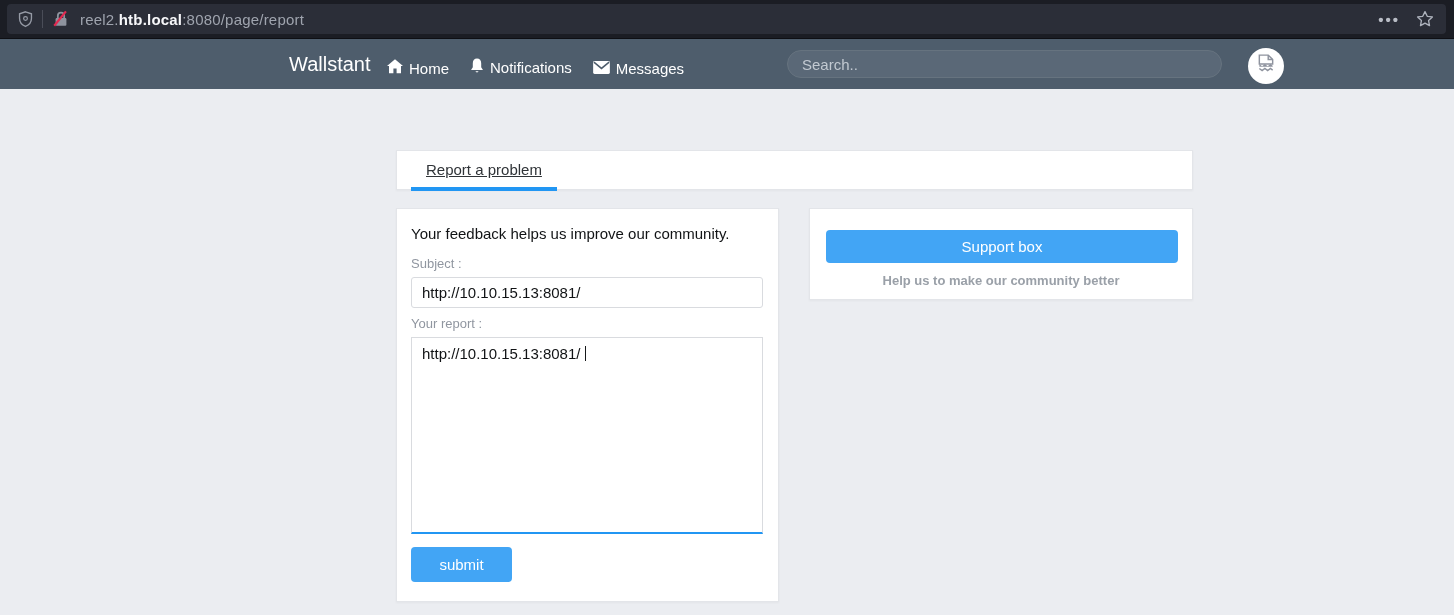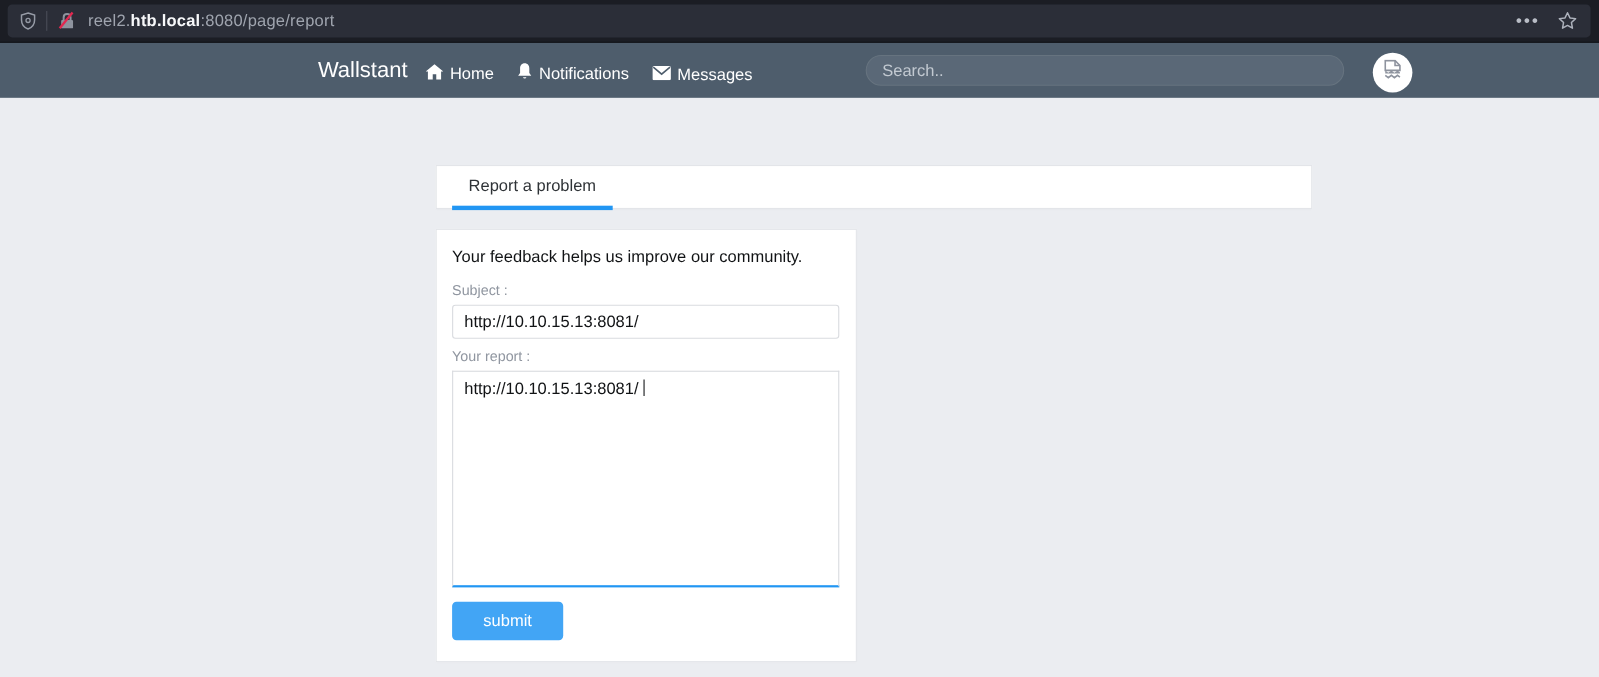--- a/index.html
+++ b/index.html
@@ -38,21 +38,21 @@
     background:#ffffff; border-radius:50%; display:flex; align-items:center;
     justify-content:center; }
 
   
   .main { position:relative; width:1454px; height:525px; background:#ebedf1; }
   .card { position:absolute; background:#ffffff; border:1px solid #e3e5e9;
     box-shadow:0 1px 2px rgba(0,0,0,0.04); }
   .tab-card { left:396px; top:61px; width:797px; height:40px; }
   .tab-item { display:inline-block; margin-left:14px; padding:0 15px; height:40px;
     line-height:38px; font-size:15px; color:#2f3337;
-    border-bottom:4px solid #2196f3; cursor:pointer; }
+    border-bottom:4px solid #2196f3; cursor:pointer;text-decoration:underline; }
 
   .report-card { left:396px; top:119px; width:383px; height:394px; padding:14px; }
   .intro { font-size:15px; color:#111315; margin:2px 0 14px 0; }
   .field-label { font-size:13px; font-weight:normal; color:#9096a0; margin:8px 0 6px 0; }
   .subject-input { width:352px; height:31px; border:1px solid #d9dbdf; border-radius:3px;
     font-size:15px; color:#111315; padding:0 10px; outline:none;
     font-family:"Liberation Sans", sans-serif; background:#fff; }
   .report-textarea { width:352px; height:197px; border:1px solid #d9dbdf;
     border-bottom:2px solid #2196f3; border-radius:0;
     font-size:15px; color:#111315; padding:6px 10px; background:#fff;
@@ -159,14 +159,18 @@
 
     <div class="field-label">Subject :</div>
     <input class="subject-input" type="text" value="http://10.10.15.13:8081/" style="">
 
     <div class="field-label">Your report :</div>
     <div class="report-textarea"><span>http://10.10.15.13:8081/ </span><span class="caret"></span></div>
 
     <button class="submit-btn">submit</button>
   </div>
 
+  <div class="card support-card">
+    <button class="support-btn">Support box</button>
+    <div class="support-helper">Help us to make our community better</div>
+  </div>
 
 </div>
 
 </body></html>

